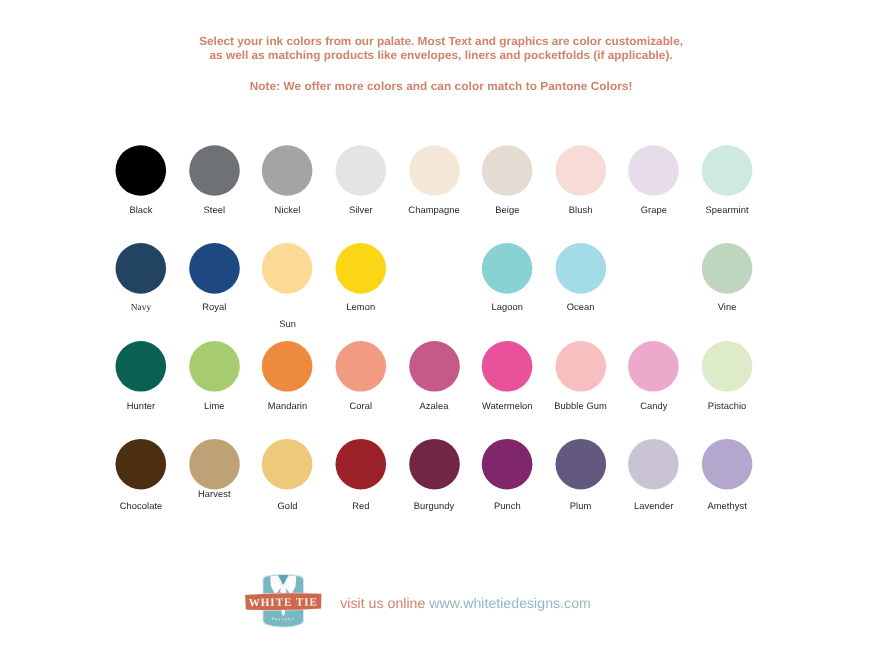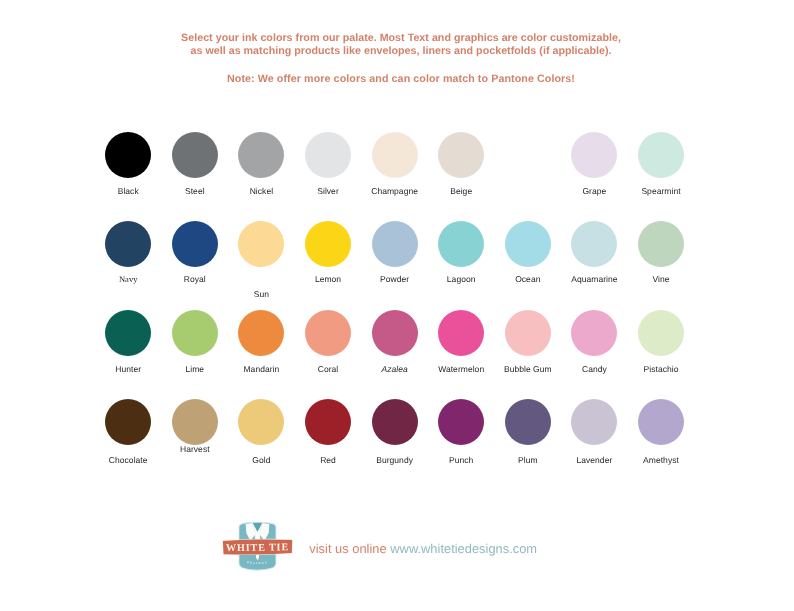--- a/index.html
+++ b/index.html
@@ -87,20 +87,24 @@
         <div class="dot-label" style="margin-top: 9px;">Silver</div>
       </div>
       <div class="cell" style="left: 354.6px; top: 131.5px;">
         <div class="dot" style="background: rgb(245, 231, 216);"></div>
         <div class="dot-label" style="margin-top: 9px;">Champagne</div>
       </div>
       <div class="cell" style="left: 421.2px; top: 131.5px;">
         <div class="dot" style="background: rgb(228, 219, 210);"></div>
         <div class="dot-label" style="margin-top: 9px;">Beige</div>
       </div>
+      <div class="cell" style="left: 487.8px; top: 131.5px;">
+        <div class="dot" style="background: rgb(246, 219, 215);"></div>
+        <div class="dot-label" style="margin-top: 9px;">Blush</div>
+      </div>
       <div class="cell" style="left: 554.4px; top: 131.5px;">
         <div class="dot" style="background: rgb(231, 220, 234);"></div>
         <div class="dot-label" style="margin-top: 9px;">Grape</div>
       </div>
       <div class="cell" style="left: 621px; top: 131.5px;">
         <div class="dot" style="background: rgb(206, 233, 224);"></div>
         <div class="dot-label" style="margin-top: 9px;">Spearmint</div>
       </div>
       <div class="cell" style="left: 88.2px; top: 220.8px;">
         <div class="dot" style="background: rgb(35, 67, 98);"></div>
@@ -111,36 +115,28 @@
         <div class="dot-label" style="margin-top: 8px;">Royal</div>
       </div>
       <div class="cell" style="left: 221.4px; top: 220.8px;">
         <div class="dot" style="background: rgb(252, 217, 148);"></div>
         <div class="dot-label" style="margin-top: 23px;">Sun</div>
       </div>
       <div class="cell" style="left: 288px; top: 220.8px;">
         <div class="dot" style="background: rgb(251, 214, 22);"></div>
         <div class="dot-label" style="margin-top: 8px;">Lemon</div>
       </div>
-      <div class="cell" style="left: 354.6px; top: 220.8px;">
-        <div class="dot" style="background: rgb(170, 194, 216);"></div>
-        <div class="dot-label" style="margin-top: 8px;">Powder</div>
-      </div>
       <div class="cell" style="left: 421.2px; top: 220.8px;">
         <div class="dot" style="background: rgb(137, 210, 212);"></div>
         <div class="dot-label" style="margin-top: 8px;">Lagoon</div>
       </div>
       <div class="cell" style="left: 487.8px; top: 220.8px;">
         <div class="dot" style="background: rgb(163, 220, 230);"></div>
         <div class="dot-label" style="margin-top: 8px;">Ocean</div>
       </div>
-      <div class="cell" style="left: 554.4px; top: 220.8px;">
-        <div class="dot" style="background: rgb(198, 224, 228);"></div>
-        <div class="dot-label" style="margin-top: 8px;">Aquamarine</div>
-      </div>
       <div class="cell" style="left: 621px; top: 220.8px;">
         <div class="dot" style="background: rgb(189, 214, 189);"></div>
         <div class="dot-label" style="margin-top: 8px;">Vine</div>
       </div>
       <div class="cell" style="left: 88.2px; top: 310px;">
         <div class="dot" style="background: rgb(10, 97, 83);"></div>
         <div class="dot-label" style="margin-top: 9.3px;">Hunter</div>
       </div>
       <div class="cell" style="left: 154.8px; top: 310px;">
         <div class="dot" style="background: rgb(166, 204, 111);"></div>
@@ -149,21 +145,21 @@
       <div class="cell" style="left: 221.4px; top: 310px;">
         <div class="dot" style="background: rgb(238, 138, 62);"></div>
         <div class="dot-label" style="margin-top: 9.3px;">Mandarin</div>
       </div>
       <div class="cell" style="left: 288px; top: 310px;">
         <div class="dot" style="background: rgb(240, 155, 130);"></div>
         <div class="dot-label" style="margin-top: 9.3px;">Coral</div>
       </div>
       <div class="cell" style="left: 354.6px; top: 310px;">
         <div class="dot" style="background: rgb(197, 90, 137);"></div>
-        <div class="dot-label" style="margin-top: 9.3px; font-style: italic;">Azalea</div>
+        <div class="dot-label" style="margin-top: 9.3px;">Azalea</div>
       </div>
       <div class="cell" style="left: 421.2px; top: 310px;">
         <div class="dot" style="background: rgb(233, 81, 154);"></div>
         <div class="dot-label" style="margin-top: 9.3px;">Watermelon</div>
       </div>
       <div class="cell" style="left: 487.8px; top: 310px;">
         <div class="dot" style="background: rgb(248, 191, 193);"></div>
         <div class="dot-label" style="margin-top: 9.3px;">Bubble Gum</div>
       </div>
       <div class="cell" style="left: 554.4px; top: 310px;">

